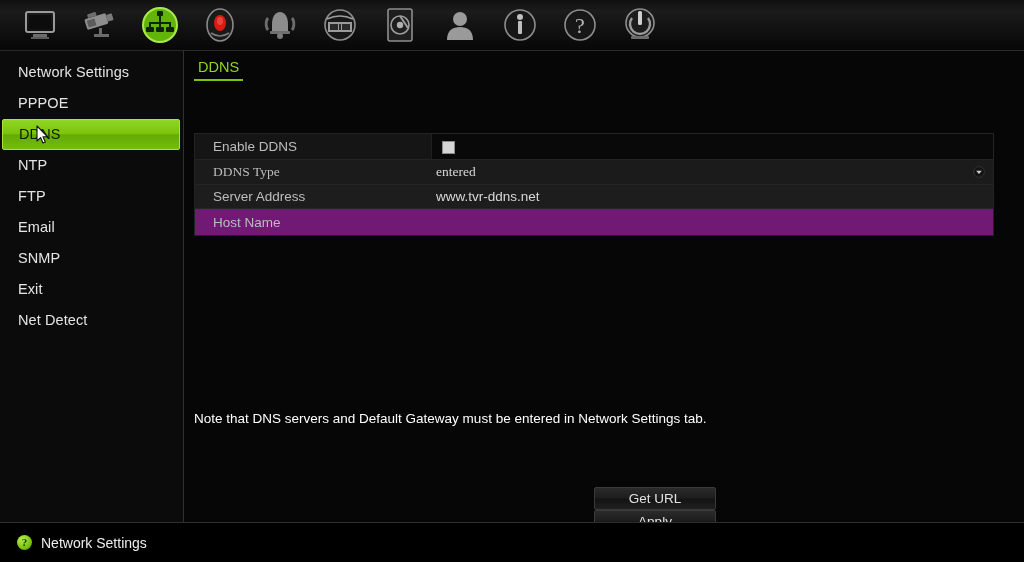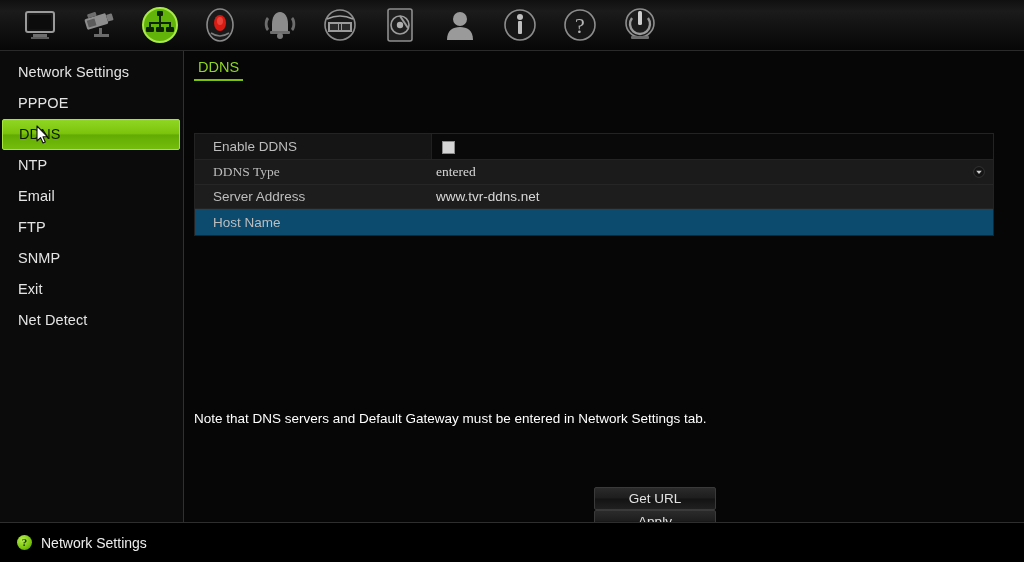--- a/index.html
+++ b/index.html
@@ -135,21 +135,21 @@
     padding-left: 4px;
     white-space: nowrap;
   }
   
   .frow.r1 { background: #0a0a0a; height: 25px; }
   .frow.r1 .lbl { background: #151515; height: 25px; line-height: 25px; border-right: 1px solid #202020;}
   .frow.r1 .val { background: #090909; height: 25px; line-height: 25px; }
 
   .frow.r2 { background: #1b1b1b; border-top: 1px solid #242424; font-family: Liberation Serif, serif; }
   .frow.r3 { background: #1d1d1d; border-top: 1px solid #262626; }
-  .frow.r4 { background: #0c4a6e; border-top: 1px solid #242424; height: 27px; }
+  .frow.r4 { background: #701a75; border-top: 1px solid #242424; height: 27px; }
 
   .chk {
     width: 13px; height: 13px;
     background: #d6d6d6;
     border: 1px solid #8a8a8a;
     display: inline-block;
     margin-left: 6px;
     vertical-align: middle;
   }
 
@@ -359,24 +359,24 @@
     <div class="side-item active">
       <span>DDNS</span>
       <svg class="cursor-arrow" viewBox="0 0 13 19">
         <path d="M1 1 L1 16 L4.6 12.6 L7 18 L9.3 17 L7 11.8 L11.6 11.8 Z" fill="#ffffff" stroke="#111111" stroke-width="1.1" stroke-linejoin="round"></path>
       </svg>
     </div>
     <div class="side-item">
       <span>NTP</span>
     </div>
     <div class="side-item">
+      <span>FTP</span>
+    </div>
+    <div class="side-item">
       <span>Email</span>
-    </div>
-    <div class="side-item">
-      <span>FTP</span>
     </div>
     <div class="side-item">
       <span>SNMP</span>
     </div>
     <div class="side-item">
       <span>Exit</span>
     </div>
     <div class="side-item">
       <span>Net Detect</span>
     </div>

